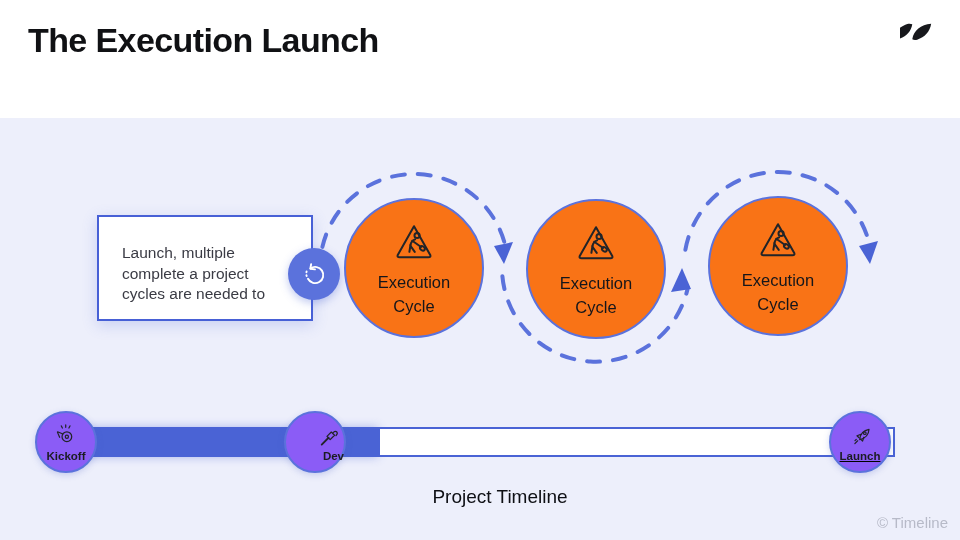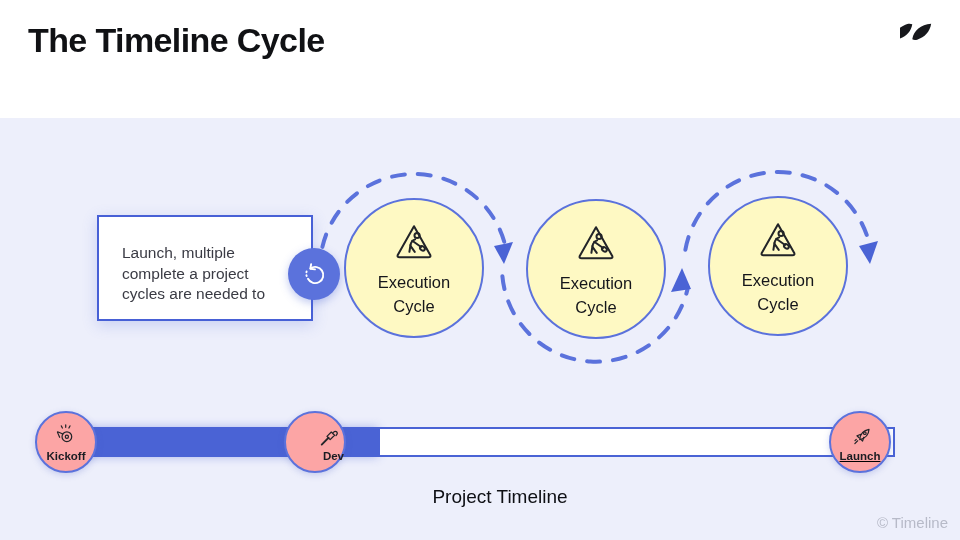--- a/index.html
+++ b/index.html
@@ -23,59 +23,59 @@
              padding:26px 16px 0 23px; font-size:15.5px; line-height:20.5px; color:#3A3B44; }
   .callout span { display:block; }
   .refresh-badge { position:absolute; left:288px; top:130px; width:52px; height:52px;
                    border-radius:50%; background:#5B72DC; display:flex;
                    align-items:center; justify-content:center;
                    box-shadow:0 3px 8px rgba(74,99,213,.35); }
   .refresh-badge svg { width:27px; height:27px; }
 
   
   .cycle { position:absolute; width:140px; height:140px; border-radius:50%;
-           background:#fef9c3; border:2px solid #5B72DC;
+           background:#f97316; border:2px solid #5B72DC;
            display:flex; flex-direction:column; align-items:center; justify-content:center;
            gap:2px; }
   .cycle svg { width:52px; height:46px; margin-bottom:3px; }
   .cycle .lbl { font-size:16.5px; line-height:22px; color:#15161B; text-align:center; }
   .c1 { left:344px; top:80px; }
   .c2 { left:526px; top:81px; }
   .c3 { left:708px; top:78px; }
 
   .arcs { position:absolute; left:0; top:0; width:960px; height:422px; pointer-events:none; }
 
   
   .track-filled { position:absolute; left:66px; top:309px; width:312px; height:30px;
                   background:#4A63D5; box-shadow:0 0 10px rgba(91,114,220,.45); }
   .track-empty  { position:absolute; left:378px; top:309px; width:517px; height:30px;
                   background:#ffffff; border:2px solid #4A63D5; }
   .milestone { position:absolute; width:62px; height:62px; border-radius:50%;
-               background:#fca5a5; border:2px solid #5B72DC;
+               background:#8b5cf6; border:2px solid #5B72DC;
                display:flex; flex-direction:column; align-items:center; justify-content:center;
                box-shadow:0 2px 6px rgba(80,100,200,.25); }
   .milestone svg { width:30px; height:28px; }
   .milestone .mlbl { font-size:11.5px; font-weight:700; color:#1B1C22; margin-top:-1px; }
   .m1 { left:35px;  top:293px; }
   .m2 { left:284px; top:293px;align-items:flex-end; }
   .m3 { left:829px; top:293px;text-decoration:underline; }
 
   .caption { position:absolute; left:0; top:368px; width:960px; text-align:center;
              font-size:19px; font-weight:500; color:#0E0F14;margin-left:20px; }
   .copyright { position:absolute; right:12px; top:396px; font-size:15px; color:#B7BAC8; }
 
   .ic { stroke:#222428; stroke-width:2.1; fill:none; stroke-linecap:round; stroke-linejoin:round; }
 </style>
 </head>
 <body>
 
 <div class="slide">
 
   <div class="hdr">
-    <div class="title">The Timeline Cycle</div>
+    <div class="title">The Execution Launch</div>
     <div class="logo">
       <svg viewBox="0 0 36 36">
         <path d="M33 4 C22 5 14.5 11 13 20.5 C14.5 21.3 16.6 21.3 18.2 20.8 C26.2 18.3 31.6 12.6 33 4 Z" fill="#17181C"></path>
         <path d="M33 4 C22 5 14.5 11 13 20.5 C14.5 21.3 16.6 21.3 18.2 20.8 C26.2 18.3 31.6 12.6 33 4 Z" fill="#17181C" transform="rotate(180 18 18) translate(10 11)"></path>
       </svg>
     </div>
   </div>
 
   <div class="content">
 

